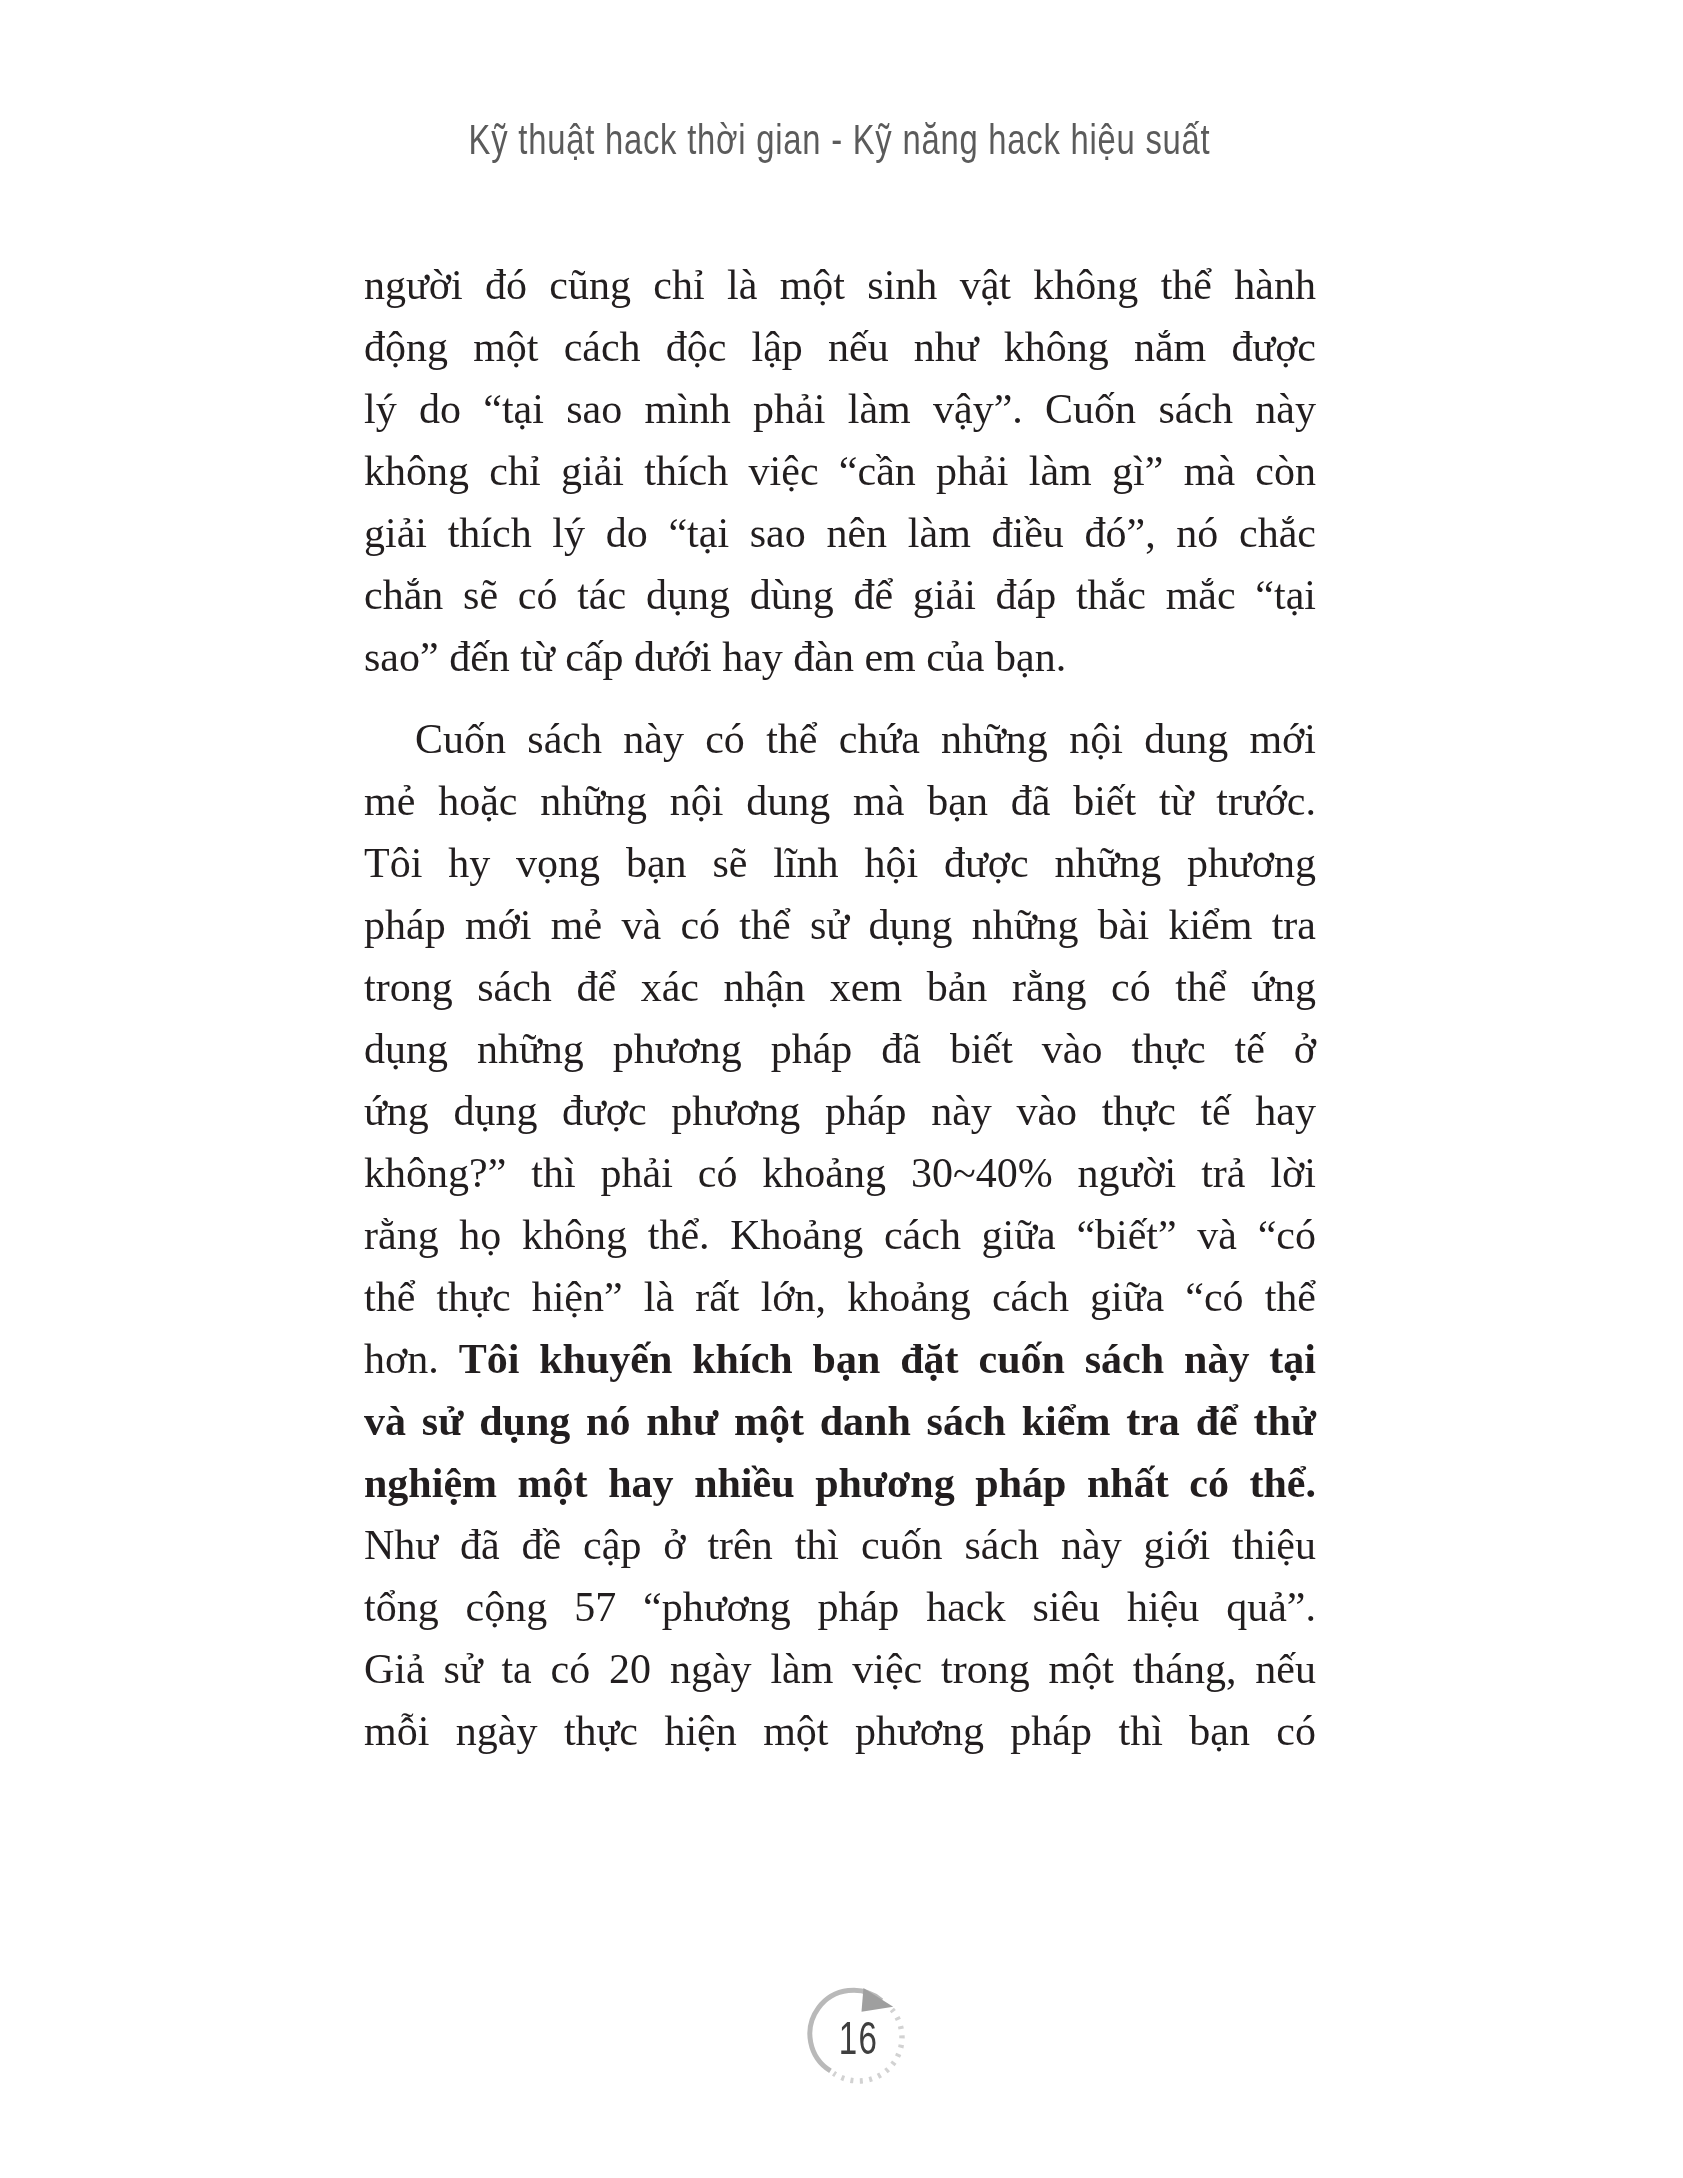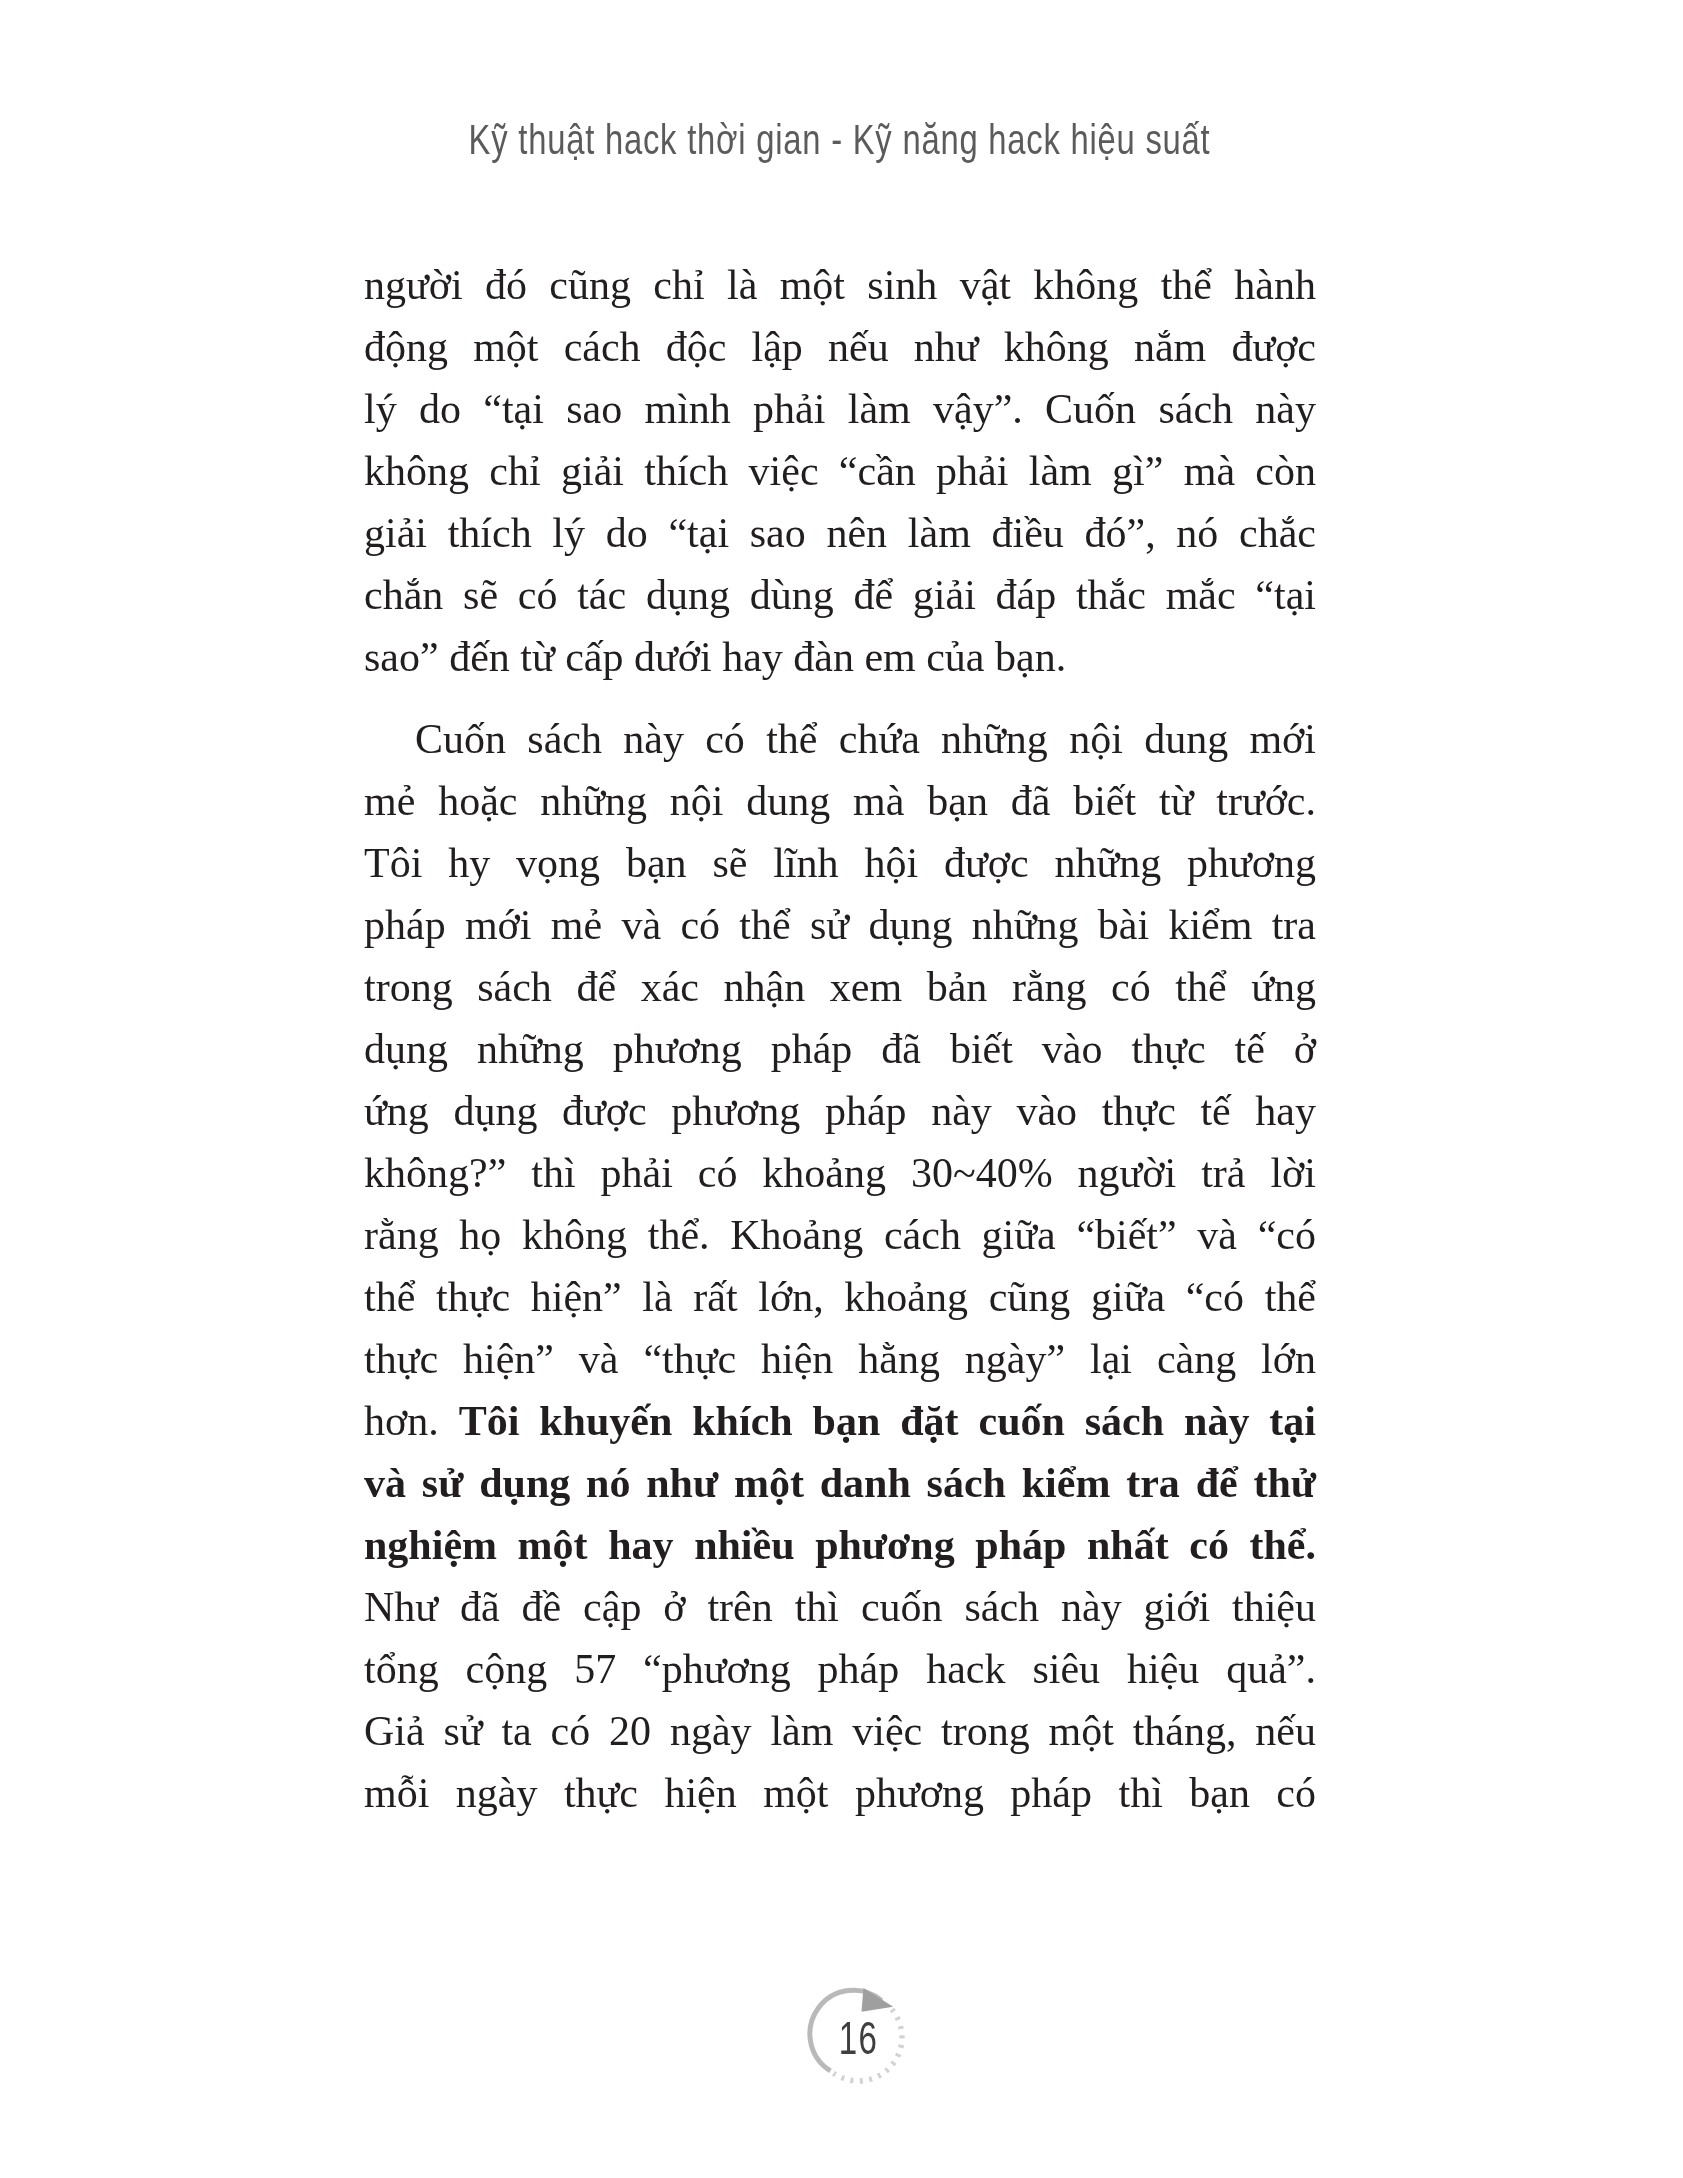--- a/index.html
+++ b/index.html
@@ -89,22 +89,21 @@
       <div class="para">
         <div class="line ind"><span>Cuốn sách này có thể chứa những nội dung mới</span></div>
         <div class="line"><span>mẻ hoặc những nội dung mà bạn đã biết từ trước.</span></div>
         <div class="line"><span>Tôi hy vọng bạn sẽ lĩnh hội được những phương</span></div>
         <div class="line"><span>pháp mới mẻ và có thể sử dụng những bài kiểm tra</span></div>
         <div class="line"><span>trong sách để xác nhận xem bản rằng có thể ứng</span></div>
         <div class="line"><span>dụng những phương pháp đã biết vào thực tế ở</span></div>
         <div class="line"><span>ứng dụng được phương pháp này vào thực tế hay</span></div>
         <div class="line"><span>không?” thì phải có khoảng 30~40% người trả lời</span></div>
         <div class="line"><span>rằng họ không thể. Khoảng cách giữa “biết” và “có</span></div>
-        <div class="line"><span>thể thực hiện” là rất lớn, khoảng cũng giữa “có thể</span></div>
-        <div class="line"><span>thực hiện” và “thực hiện hằng ngày” lại càng lớn</span></div>
+        <div class="line"><span>thể thực hiện” là rất lớn, khoảng cách giữa “có thể</span></div>
         <div class="line"><span>hơn. </span><span class="b">Tôi khuyến khích bạn đặt cuốn sách này tại</span></div>
         <div class="line"><span class="b">và sử dụng nó như một danh sách kiểm tra để thử</span></div>
         <div class="line"><span class="b">nghiệm một hay nhiều phương pháp nhất có thể.</span></div>
         <div class="line"><span>Như đã đề cập ở trên thì cuốn sách này giới thiệu</span></div>
         <div class="line"><span>tổng cộng 57 “phương pháp hack siêu hiệu quả”.</span></div>
         <div class="line"><span>Giả sử ta có 20 ngày làm việc trong một tháng, nếu</span></div>
         <div class="line"><span>mỗi ngày thực hiện một phương pháp thì bạn có</span></div>
       </div>
     </div>
 

